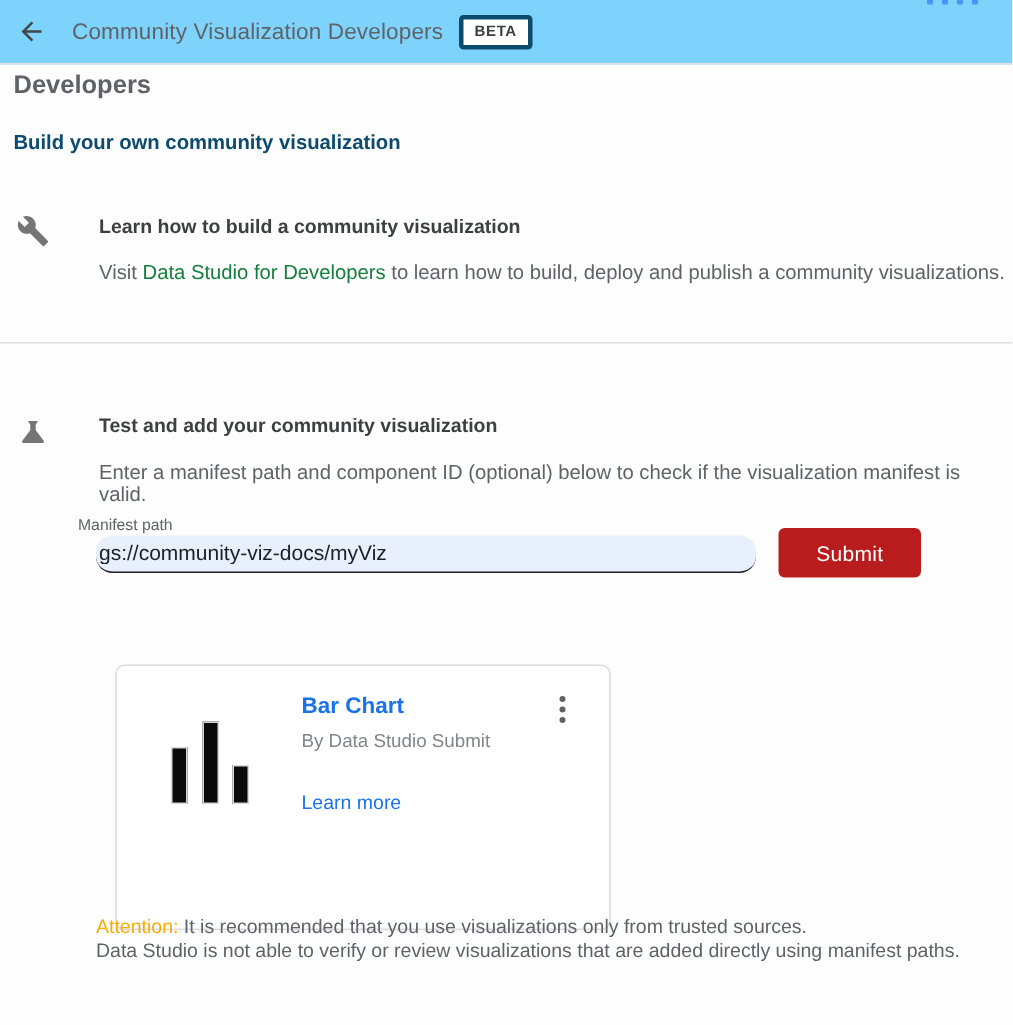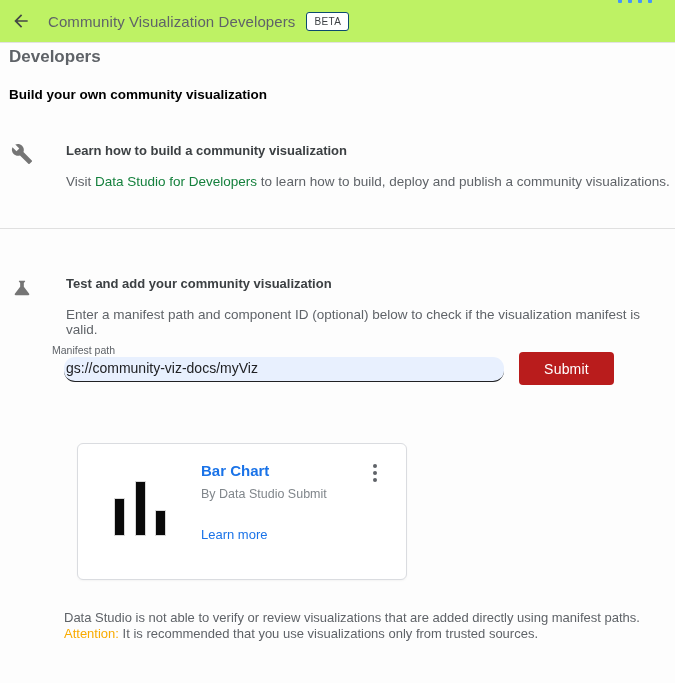--- a/index.html
+++ b/index.html
@@ -11,42 +11,42 @@
     position: relative;
     overflow: hidden;
   }
 
   
   .app-header {
     position: absolute; top: 0; left: 0; right: 0; height: 43px;
     display: flex; align-items: center;
     padding-left: 10px;
     border-bottom: 1px solid #e2e2e2;
-    background: #bef264;
+    background: #7dd3fc;
   }
   .back-btn { width: 22px; height: 22px; cursor: pointer; display: flex; align-items: center; justify-content: center; }
   .hdr-title { margin-left: 16px; font-size: 15px; color: #5f6368; letter-spacing: 0.1px; }
   .beta-badge {
     margin-left: 11px;
-    font-size: 10px; font-weight: normal; color: #3c4043;
-    border: 1px solid #0c4a6e; border-radius: 3px;
+    font-size: 10px; font-weight: bold; color: #3c4043;
+    border: 3px solid #0c4a6e; border-radius: 3px;
     padding: 3px 7px; letter-spacing: 0.4px;
     background: #fff;
   }
   .apps-dots { position: absolute; top: -1px; right: 23px; display: flex; }
   .apps-dots span { width: 4px; height: 4px; background: #4596f7; border-radius: 1px; margin-left: 6px; }
 
   
   .page-title {
     position: absolute; left: 9px; top: 47px;
     font-size: 17px; font-weight: bold; color: #5f6368;
   }
   .page-subtitle {
     position: absolute; left: 9px; top: 87px;
-    font-size: 13.5px; font-weight: bold; color: #000000;
+    font-size: 13.5px; font-weight: bold; color: #0c4a6e;
   }
 
   
   .section-icon { position: absolute; left: 11px; width: 22px; height: 22px; }
   .section-heading { font-size: 13px; font-weight: bold; color: #3c4043; position: absolute; left: 66px; }
   .section-body { font-size: 13.5px; color: #5f6368; position: absolute; left: 66px; }
   a.inline-link { color: #15803d; text-decoration: none; cursor: pointer; }
 
   .divider { position: absolute; left: 0; width: 675px; height: 0; border-top: 1px solid #e0e0e0; }
 
@@ -71,21 +71,21 @@
     background: #b91c1c; color: #ffffff;
     border: none; border-radius: 4px;
     font-family: "Liberation Sans", "DejaVu Sans", sans-serif;
     font-size: 14px; letter-spacing: 0.2px;
     cursor: pointer;
   }
 
   
   .viz-card {
     position: absolute; left: 77px; top: 443px;
-    width: 330px; height: 137px;
+    width: 330px; height: 177px;
     background: #ffffff;
     border: 1px solid #dadce0; border-radius: 6px;
     box-shadow: 0 1px 2px rgba(0,0,0,0.04);
   }
   .bar-icon { position: absolute; left: 36px; top: 37px; width: 53px; height: 55px; }
   .bar-icon i {
     position: absolute; bottom: 0; width: 11px;
     background: #0a0a0a; border: 1px solid #d8d8d8; display: block;
   }
   .bar-icon .b1 { left: 0;  height: 38px; }
@@ -152,15 +152,15 @@
   <div class="card-author">By Data Studio Submit</div>
   <a class="card-learn-more">Learn more</a>
   <div class="kebab">
     <span></span>
       <span></span>
       <span></span>
   </div>
 </div>
 
 <div class="attention">
+  <div><span class="attn-label">Attention:</span><span> It is recommended that you use visualizations only from trusted sources.</span></div>
   <div>Data Studio is not able to verify or review visualizations that are added directly using manifest paths.</div>
-  <div><span class="attn-label">Attention:</span><span> It is recommended that you use visualizations only from trusted sources.</span></div>
 </div>
 
 </body></html>

